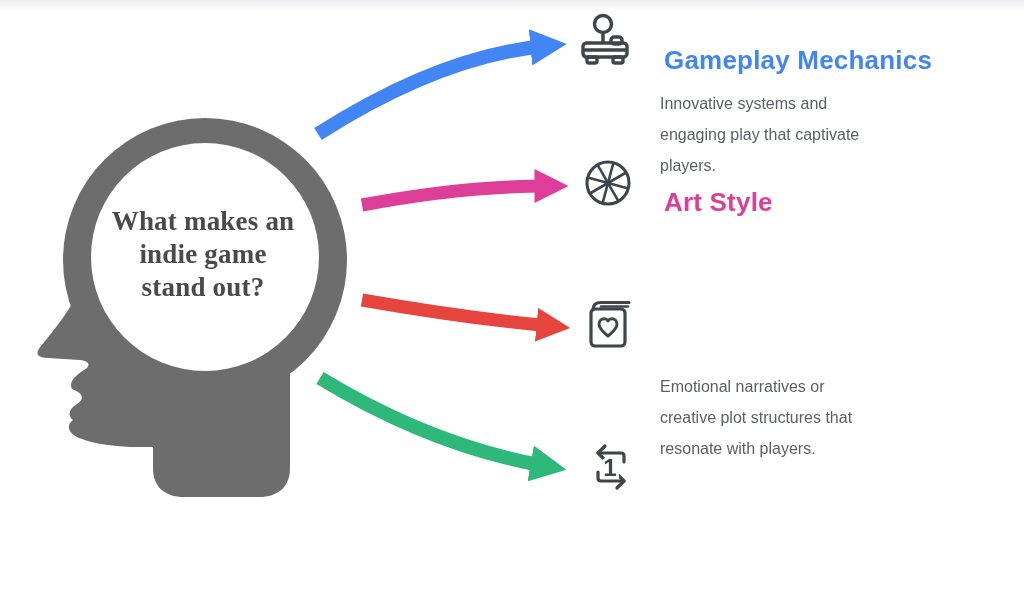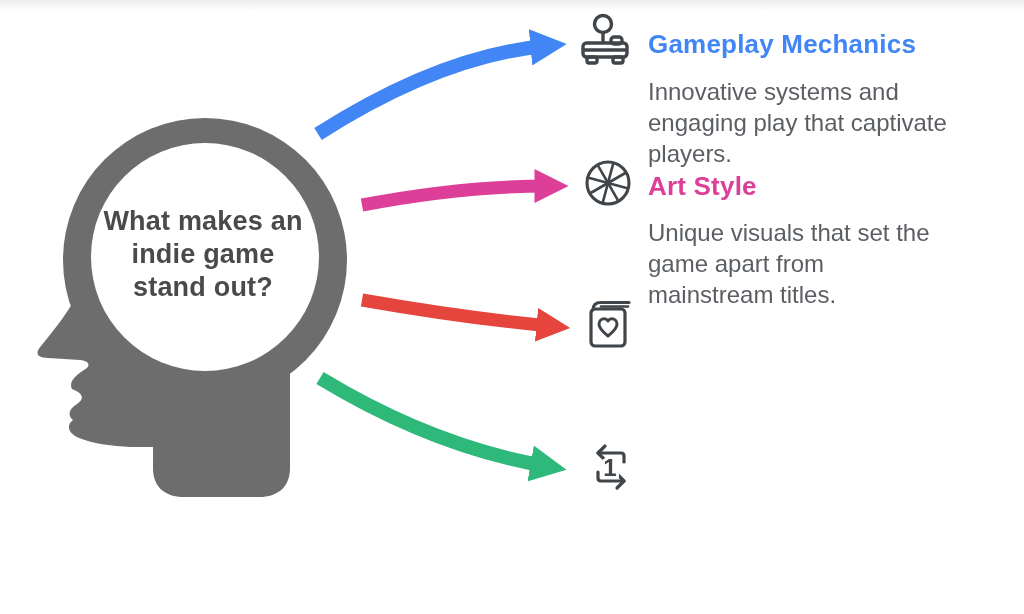--- a/index.html
+++ b/index.html
@@ -5,23 +5,23 @@
   html,body{margin:0;padding:0;background:#ffffff;font-family:"Liberation Sans",sans-serif;}
   .stage{position:relative;width:1024px;height:614px;background:#ffffff;overflow:hidden;}
   .topband{position:absolute;left:0;top:0;width:100%;height:11px;
            background:linear-gradient(#eeeef1,#ffffff);}
   .bgsvg{position:absolute;left:0;top:0;width:1024px;height:614px;}
   .question{position:absolute;left:88px;top:205px;width:230px;text-align:center;
             font-weight:bold;font-size:27px;line-height:33px;white-space:pre-line;
             color:#4a4a4a;letter-spacing:.2px;}
   .icon{position:absolute;}
   .ico{stroke:#40454a;fill:none;}
-  .branch-title{position:absolute;margin:0;font-size:26px;font-weight:bold;
+  .branch-title{position:absolute;margin:16px;font-size:26px;font-weight:bold;
                 line-height:32px;white-space:nowrap;letter-spacing:.2px;}
-  .branch-desc{position:absolute;margin:0;width:345px;font-size:24px;line-height:31px;
+  .branch-desc{position:absolute;margin:12px;width:345px;font-size:16px;line-height:31px;
                white-space:pre-line;color:#5b5f63;}
   #t0{left:648px;top:28px;}  #d0{left:648px;top:76px;}
   #t1{left:648px;top:170px;} #d1{left:648px;top:217px;}
   #t2{left:648px;top:311px;} #d2{left:648px;top:359px;}
   #t3{left:648px;top:452px;} #d3{left:648px;top:500px;}
   #i0{left:578px;top:13px;width:54px;height:58px;}
   #i1{left:583px;top:158px;width:50px;height:50px;}
   #i2{left:584px;top:297px;width:52px;height:54px;}
   #i3{left:585px;top:441px;width:52px;height:52px;}
 </style>
@@ -65,21 +65,21 @@
              C 278 497, 290 487, 290 468
              L 290 350 L 230 290 Z" fill="#6d6d6d" style="fill: rgb(109, 109, 109);"></path>
     <circle cx="205" cy="257" r="114" fill="#ffffff"></circle>
 
     <path d="M 318 134 Q 440 56 545 46" fill="none" stroke="#4285f4" stroke-width="14" marker-end="url(#m0)" style="stroke: rgb(66, 133, 244);"></path>
     <path d="M 362 205 Q 462 186 548 186" fill="none" stroke="#dd3f98" stroke-width="13" marker-end="url(#m1)" style="stroke: rgb(221, 63, 152);"></path>
     <path d="M 362 300 Q 465 318 550 326" fill="none" stroke="#e5453d" stroke-width="13" marker-end="url(#m2)" style="stroke: rgb(229, 69, 61);"></path>
     <path d="M 320 378 Q 432 446 545 466" fill="none" stroke="#2eb87a" stroke-width="14" marker-end="url(#m3)" style="stroke: rgb(46, 184, 122);"></path>
   </svg>
 
-  <div class="question" style="color: rgb(74, 74, 74);">What makes an
+  <div class="question" style="color: rgb(74, 74, 74); font-family: Liberation Serif, serif;">What makes an
 indie game
 stand out?</div>
 
   <svg id="i0" class="icon" viewBox="0 0 54 58">
     <g class="ico" stroke-width="3.4" stroke-linejoin="round">
       <circle cx="25" cy="11" r="8.5"></circle>
       <line x1="25" y1="19.5" x2="25" y2="30"></line>
       <rect x="33" y="24" width="11" height="7" rx="3"></rect>
       <rect x="5" y="30" width="44" height="14" rx="3.5"></rect>
       <line x1="5" y1="37" x2="49" y2="37"></line>
@@ -98,34 +98,34 @@
       <g stroke-width="2.6">
         <line x1="4.7" y1="19.6" x2="45.3" y2="30.4"></line>
         <line x1="15" y1="7.7" x2="35" y2="42.3"></line>
         <line x1="30.2" y1="5.7" x2="19.8" y2="44.3"></line>
         <line x1="42.3" y1="15" x2="7.7" y2="35"></line>
       </g>
       <circle cx="25" cy="25" r="2.4" fill="#40454a" stroke="none"></circle>
     </g>
   </svg>
   <h2 id="t1" class="branch-title" style="color: rgb(221, 63, 152);">Art Style</h2>
-  <p id="d1" class="branch-desc" style="color: rgb(91, 95, 99);">Unique visuals that set the
-game apart from
-mainstream titles.</p>
 
   <svg id="i2" class="icon" viewBox="0 0 52 54">
     <g class="ico" stroke-width="3.2" stroke-linecap="round" stroke-linejoin="round">
       <rect x="7" y="12" width="34" height="37" rx="4"></rect>
       <path d="M 9 13 C 9 8 12 5.5 17 5.5 L 45 5.5"></path>
       <path d="M 17 9.5 L 44 9.5" stroke-width="2.6"></path>
       <path d="M 24 39 C 18.5 34.5 15 31 15 27.2 C 15 24 17.4 21.8 20.2 21.8
                C 21.8 21.8 23.2 22.6 24 23.9 C 24.8 22.6 26.2 21.8 27.8 21.8
                C 30.6 21.8 33 24 33 27.2 C 33 31 29.5 34.5 24 39 Z" stroke-width="3"></path>
     </g>
   </svg>
+  <p id="d2" class="branch-desc" style="color: rgb(91, 95, 99);">Emotional narratives or
+creative plot structures that
+resonate with players.</p>
 
   <svg id="i3" class="icon" viewBox="0 0 52 52">
     <g class="ico" stroke-width="3.2" stroke-linecap="round" stroke-linejoin="round">
       <path d="M 20 5 L 13 12 L 20 19"></path>
       <path d="M 13 12 H 36 Q 39 12 39 15 V 21"></path>
       <path d="M 32 33 L 39 40 L 32 47"></path>
       <path d="M 39 40 H 16 Q 13 40 13 37 V 31"></path>
     </g>
     <text x="25" y="35" text-anchor="middle" font-size="24" font-weight="bold" fill="#40454a" stroke="#ffffff" stroke-width="6" paint-order="stroke">1</text>
   </svg>

